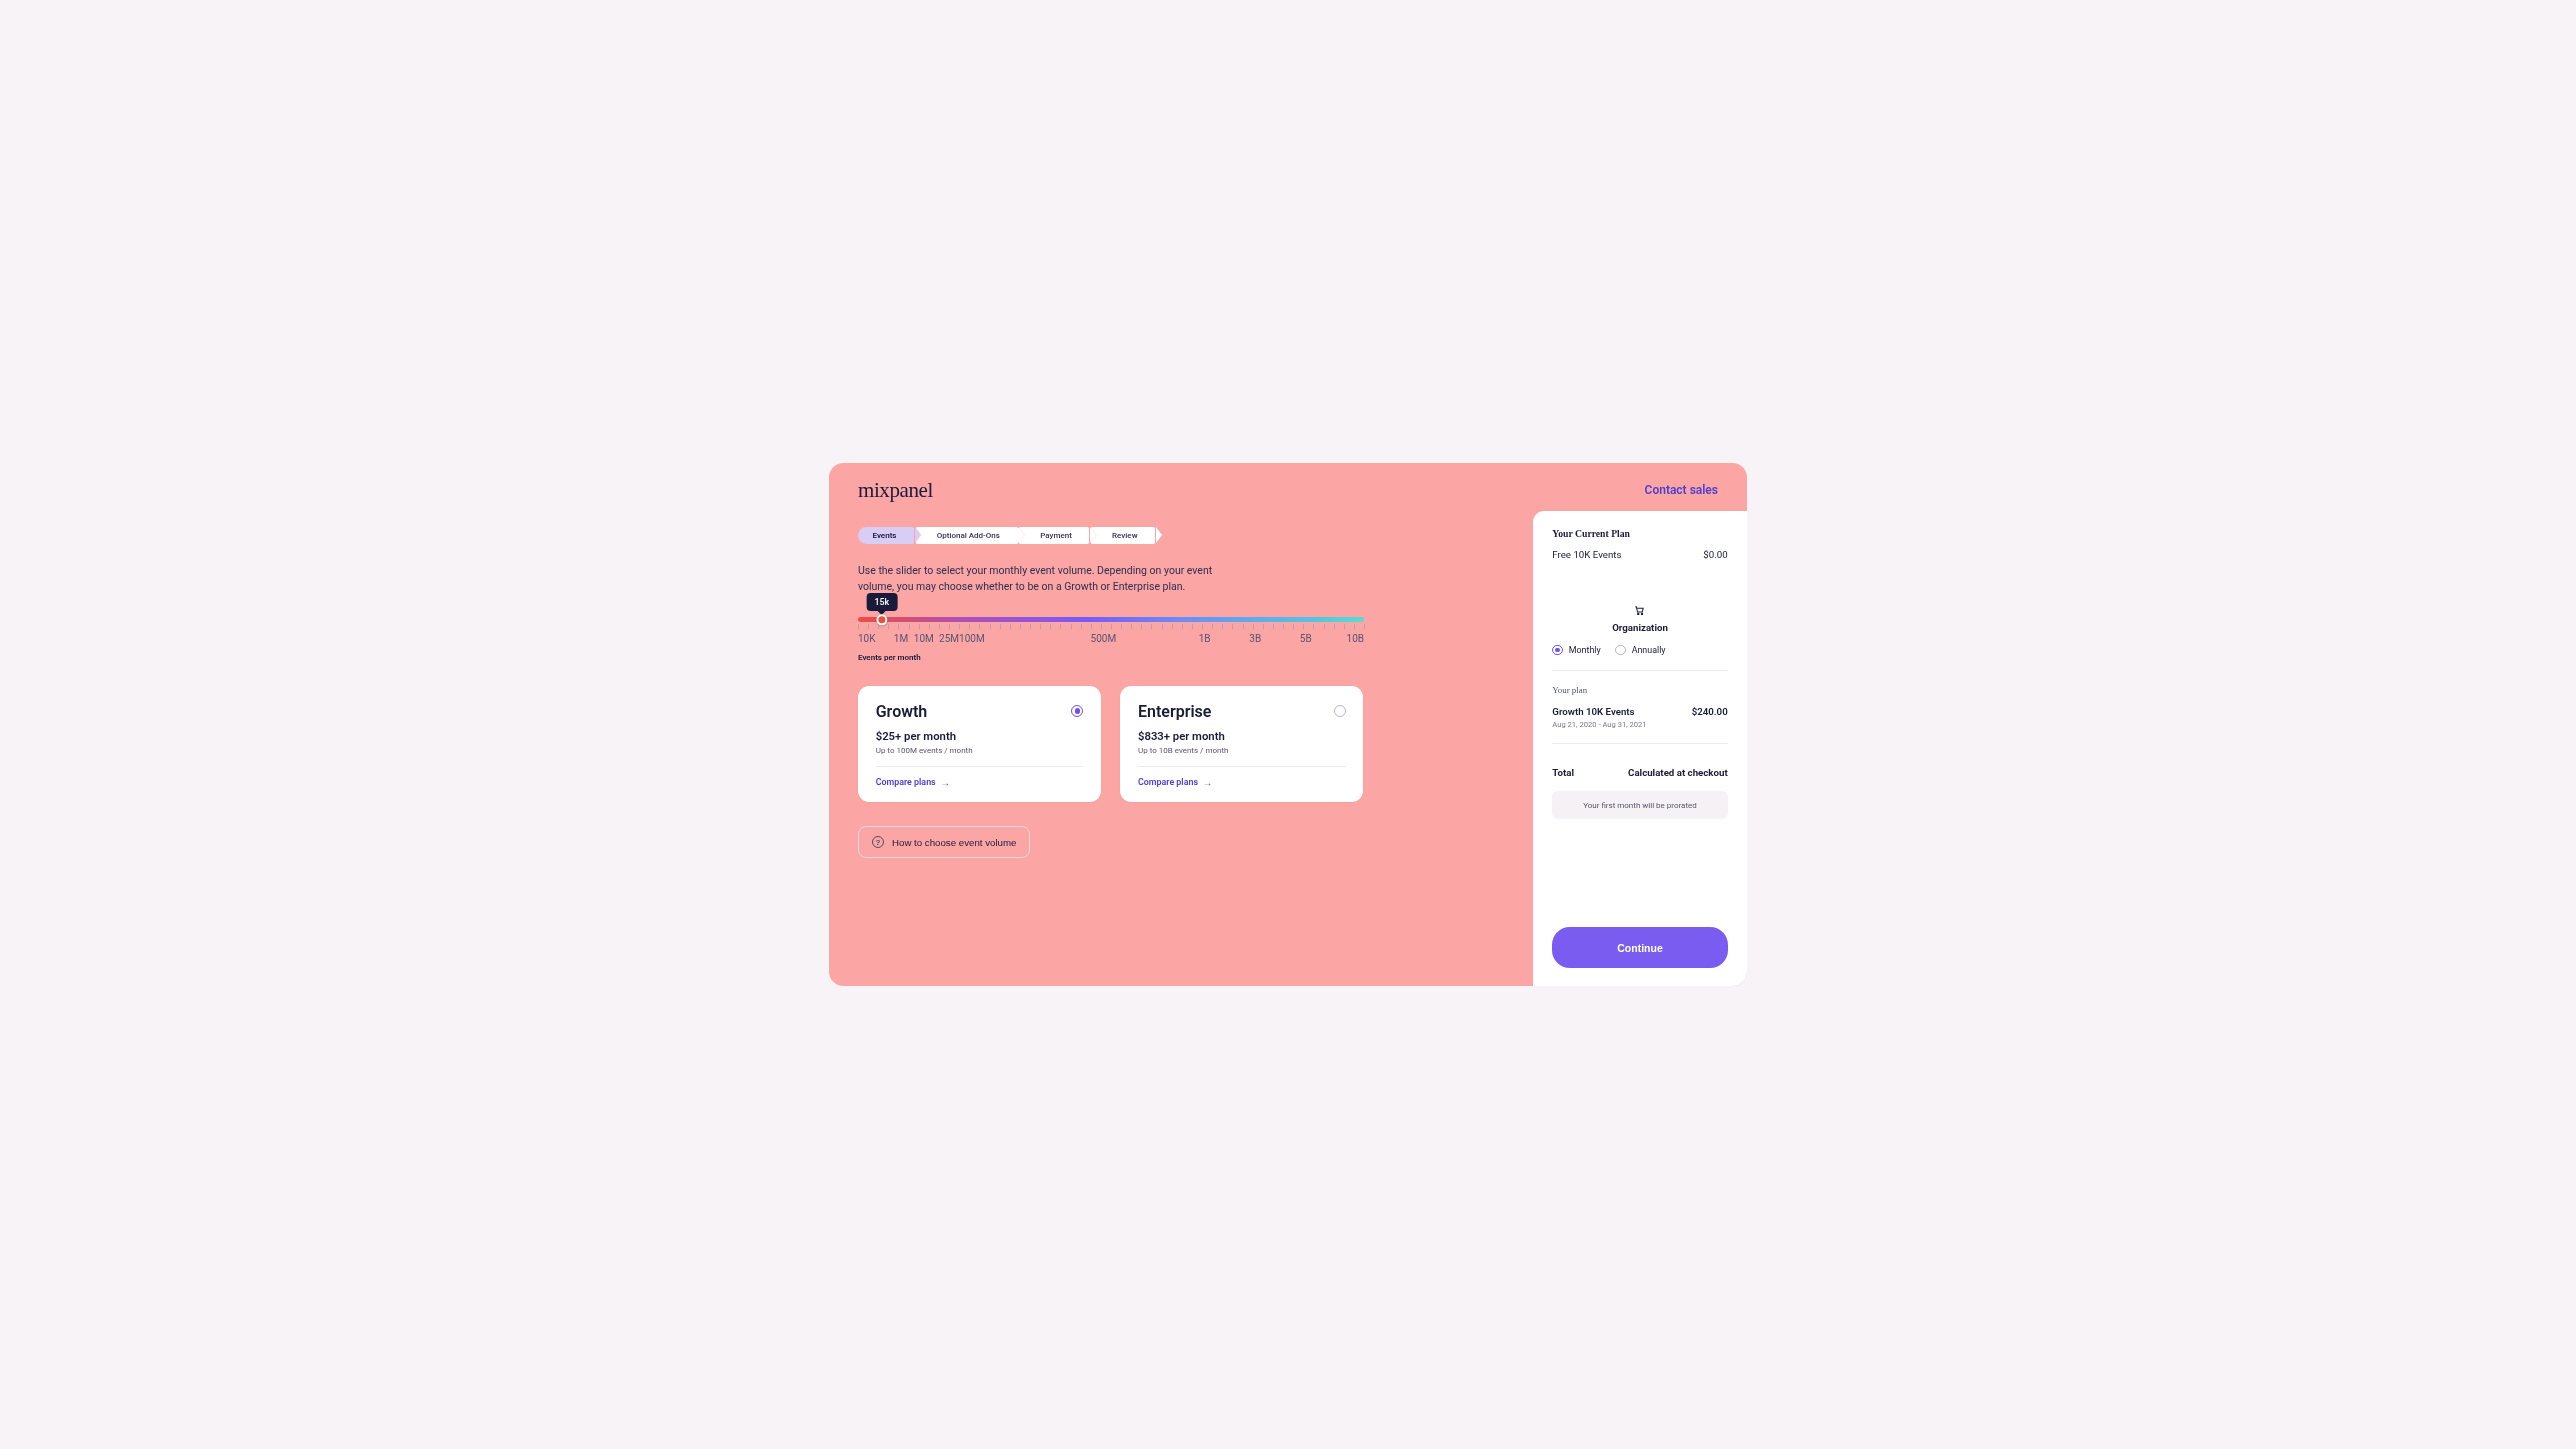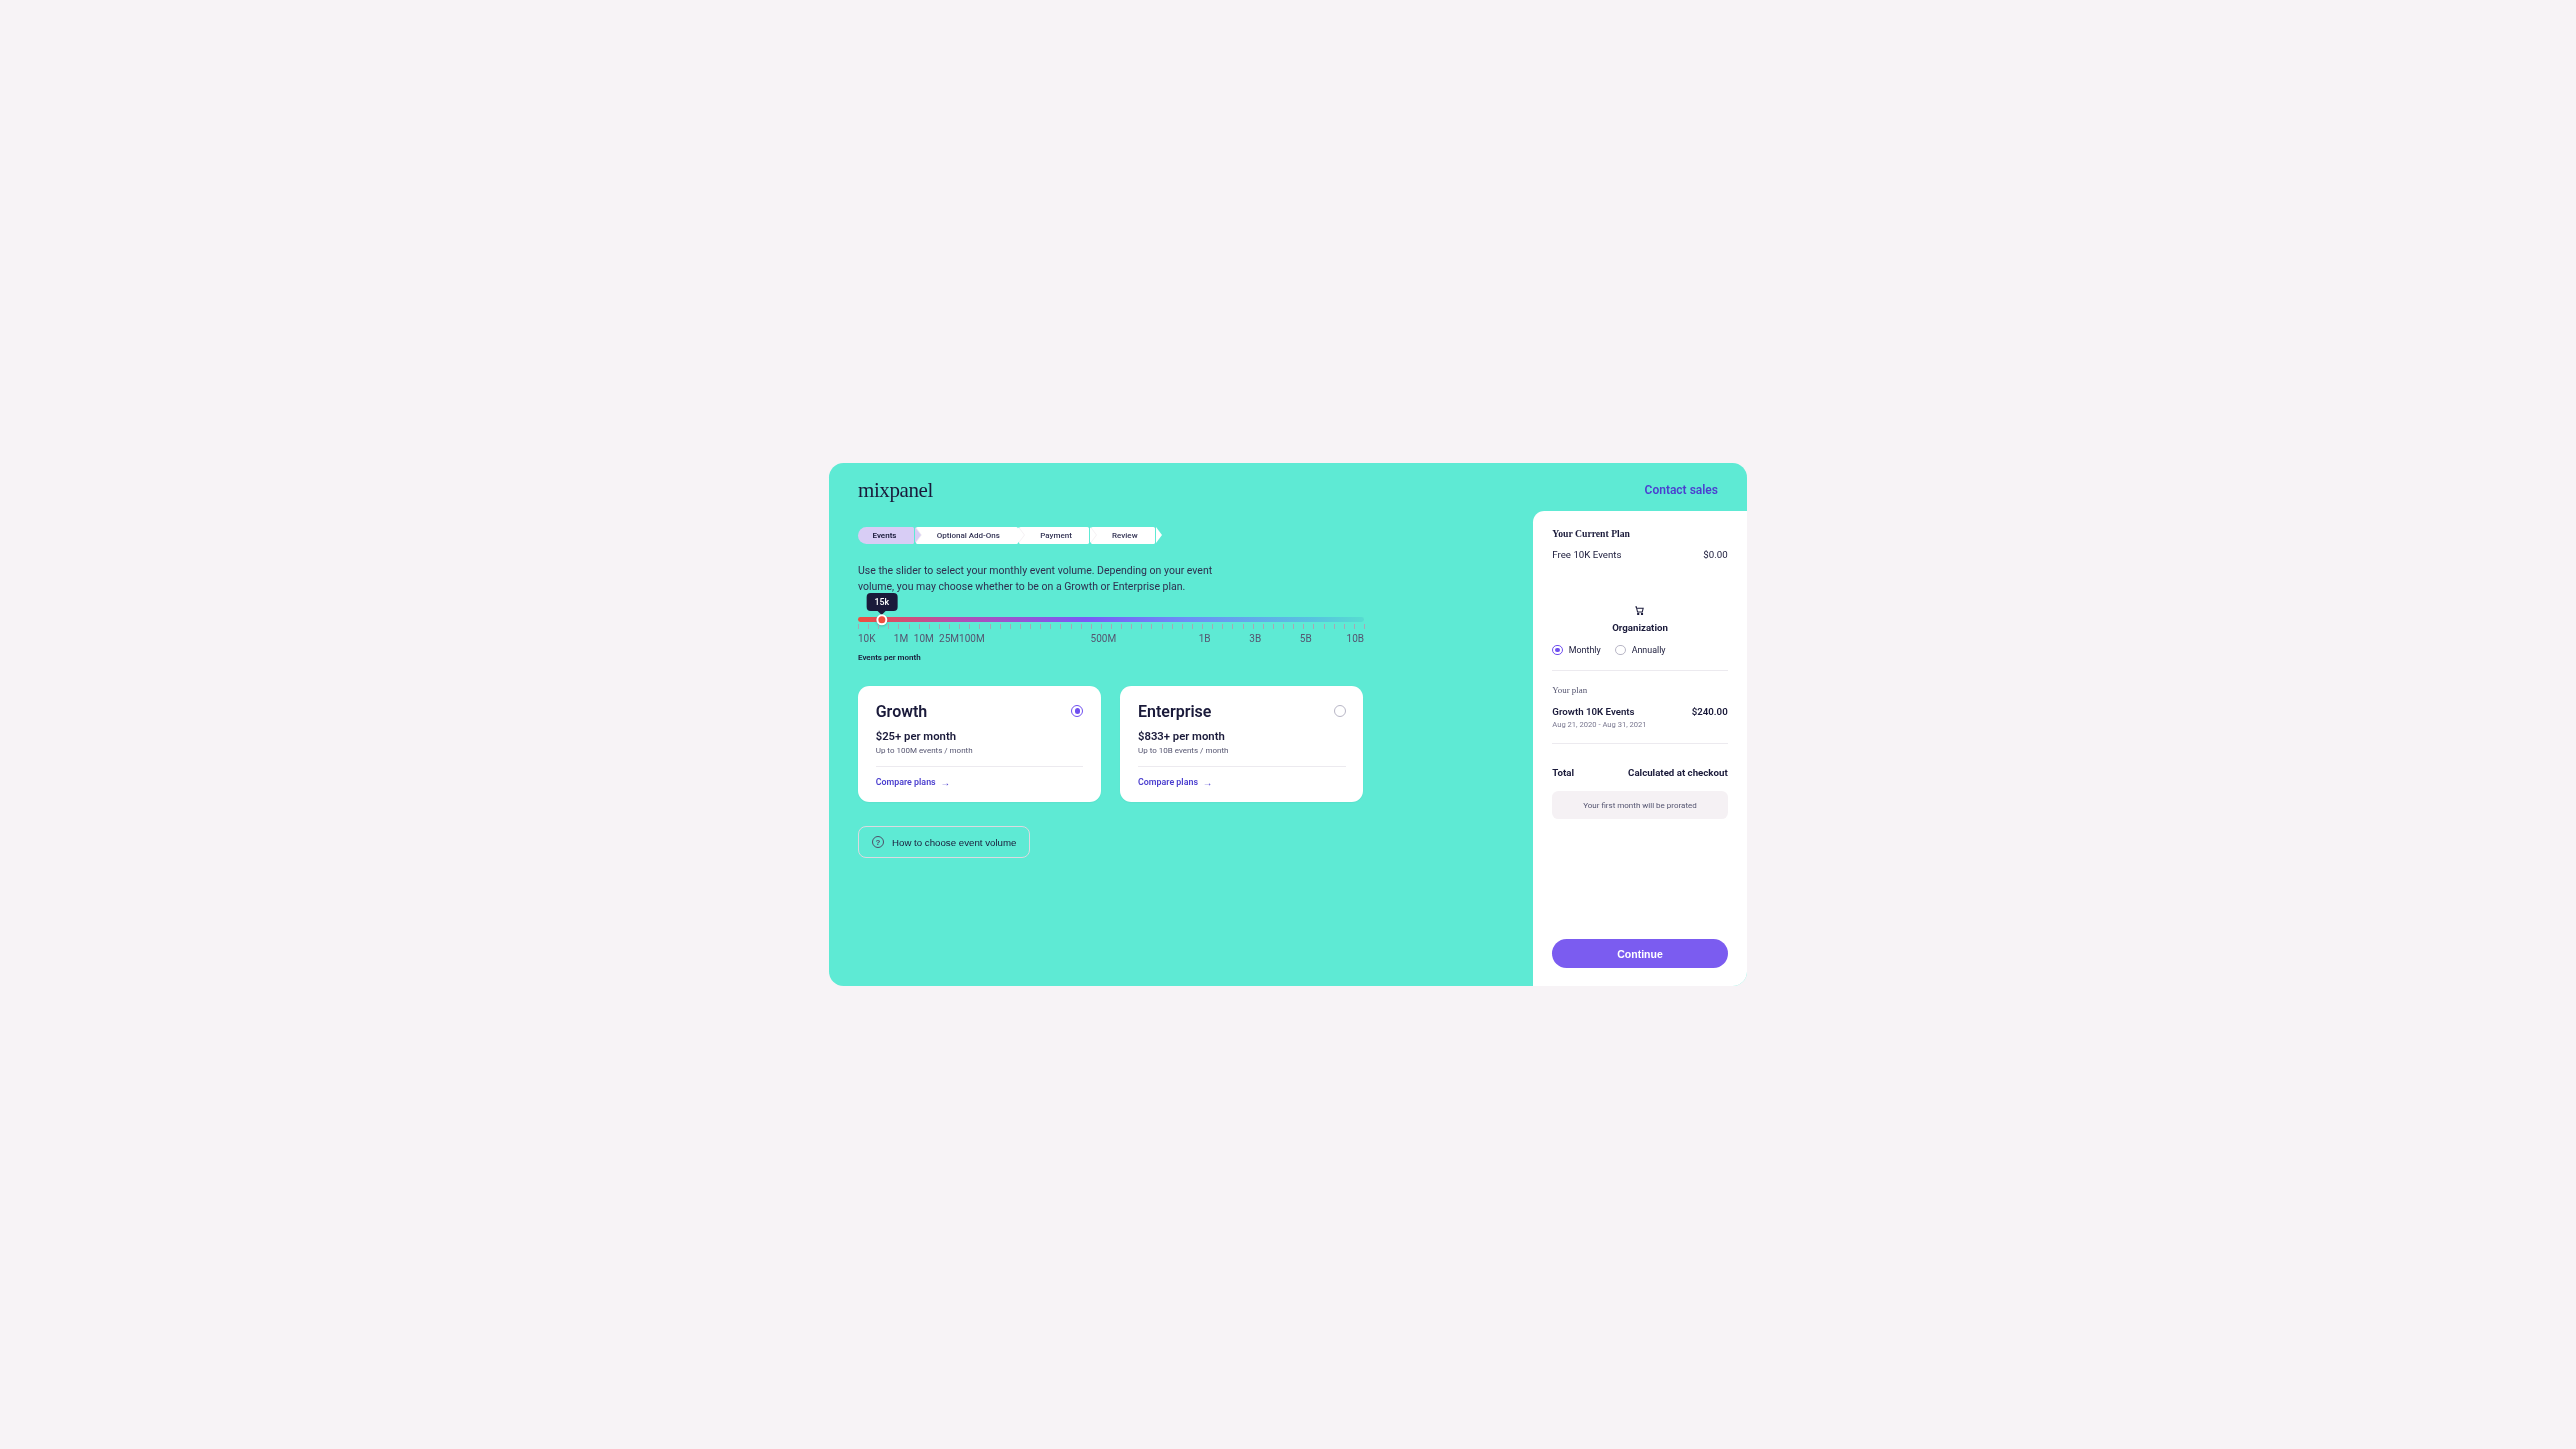--- a/index.html
+++ b/index.html
@@ -7,21 +7,21 @@
     background: #f7f3f6;
     font-family: -apple-system, BlinkMacSystemFont, "Segoe UI", Roboto, Helvetica, Arial, sans-serif;
     color: #1a1a3a;
     min-height: 100vh;
     display: flex;
     align-items: center;
     justify-content: center;
     padding: 32px;
   }
   .card {
-    background: #5eead4;
+    background: #fca5a5;
     border-radius: 14.5px;
     width: 918px;
     height: 523px;
     display: flex;
     flex-direction: column;
     overflow: hidden;
   }
   .topbar {
     display: flex;
     justify-content: space-between;
@@ -257,21 +257,21 @@
     color: #555570;
     padding: 9.7px;
     margin-top: 13px;
   }
   .continue-btn {
     margin-top: auto;
     background: #7b5cf0;
     color: #fff;
     border: none;
     border-radius: 17.7px;
-    height: 29px;
+    height: 41px;
     font-size: 10.5px;
     font-weight: 600;
     cursor: pointer;
   }
 </style>
 </head>
 <body>
 
 <div class="card">
 

